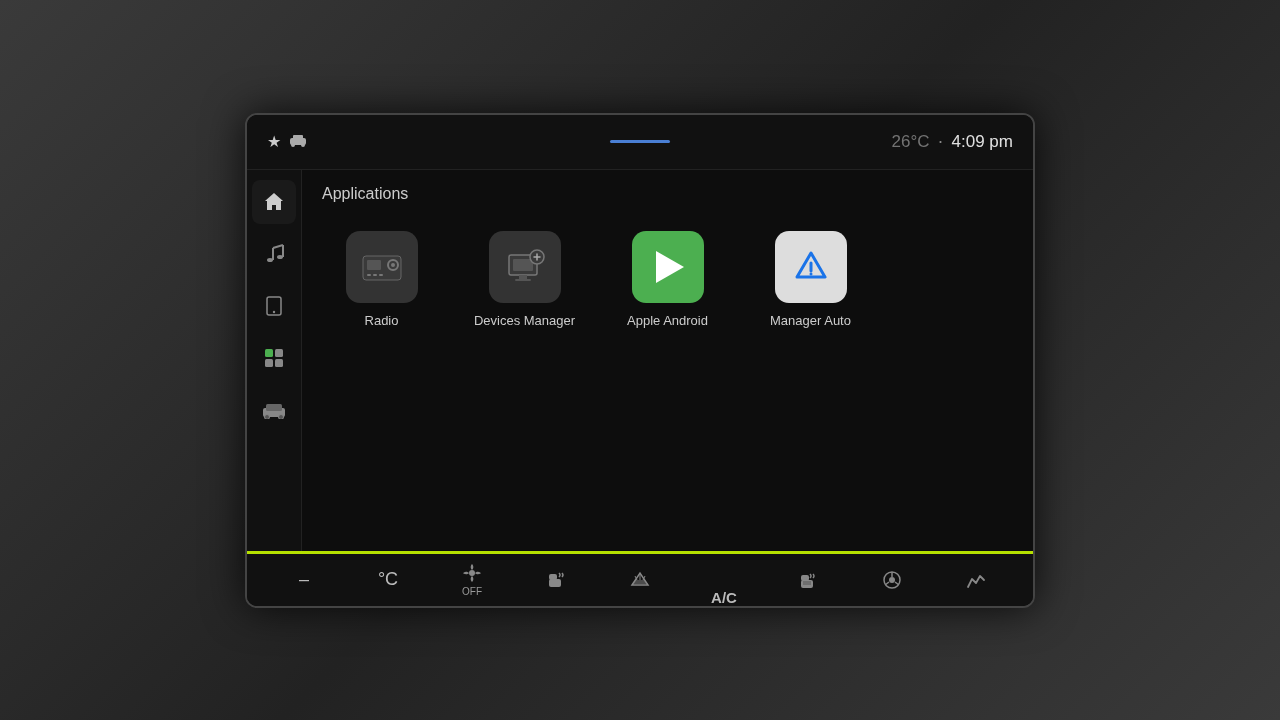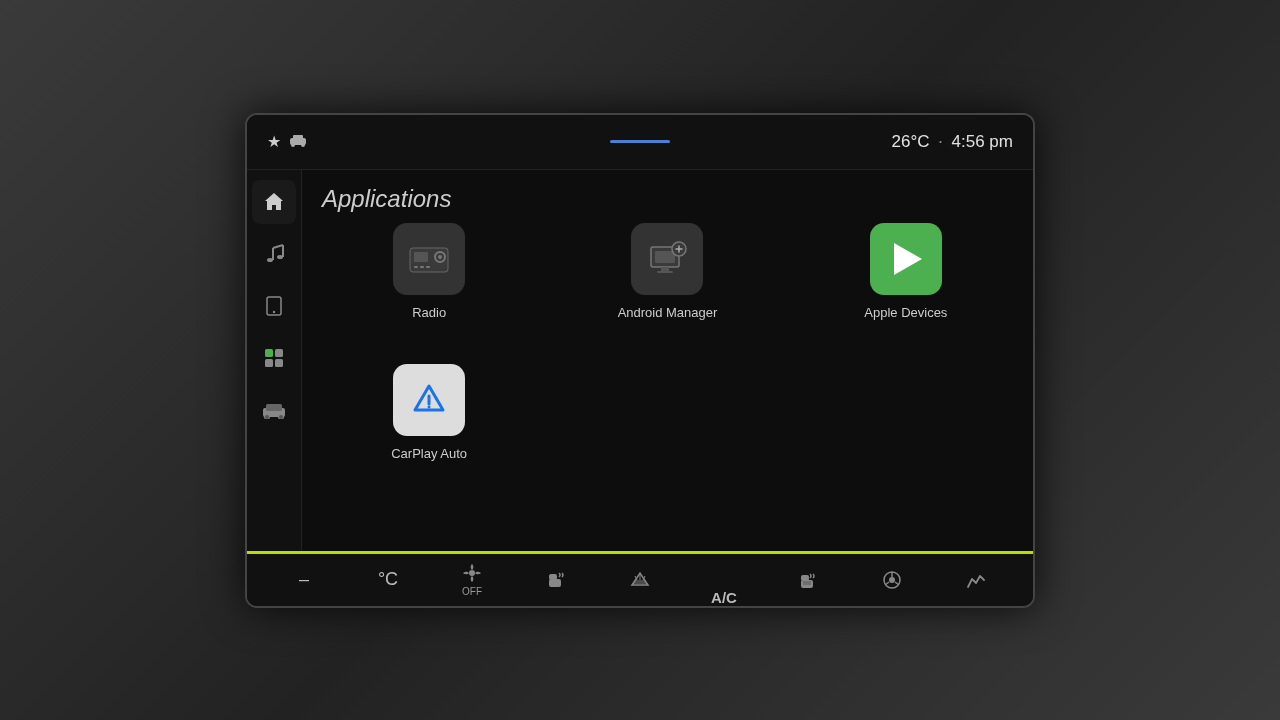--- a/index.html
+++ b/index.html
@@ -78,21 +78,21 @@
     .top-bar-right {
       display: flex;
       align-items: center;
       gap: 8px;
       color: #ddd;
       font-size: 18px;
     }
 
     .temp-text {
       font-size: 17px;
-      color: #e5e5e5;
+      color: #737373;
     }
 
     .dot-sep {
       color: #888;
     }
 
     .time-text {
       font-size: 17px;
       color: #e0e0e0;
     }
@@ -134,28 +134,28 @@
 
     
     .app-area {
       flex: 1;
       background: #0d0d0d;
       padding: 15px 20px;
     }
 
     .app-area-title {
       color: #ccc;
-      font-size: 24px;
+      font-size: 16px;
+      margin-bottom: 18px;
       font-weight: 300;
-      font-style: italic;
     }
 
     .app-grid {
       display: grid;
-      grid-template-columns: repeat(3, 1fr);
+      grid-template-columns: repeat(5, 1fr);
       gap: 24px;
     }
 
     .app-item {
       display: flex;
       flex-direction: column;
       align-items: center;
       justify-content: center;
       cursor: pointer;
       padding: 10px 5px;
@@ -281,21 +281,21 @@
             <circle cx="14" cy="12" r="2" fill="#aaa"></circle>
           </svg>
         </span>
       </div>
       <div class="top-bar-center">
         <div class="progress-line"></div>
       </div>
       <div class="top-bar-right">
         <span class="temp-text">26°C</span>
         <span class="dot-sep">·</span>
-        <span class="time-text">4:56 pm</span>
+        <span class="time-text">4:09 pm</span>
       </div>
     </div>
 
     <div class="main-content">
 
       <div class="sidebar">
         <div class="sidebar-item active">
           <svg width="22" height="22" viewBox="0 0 22 22" fill="none">
             <path d="M11 2L2 10h2v9h5v-5h4v5h5v-9h2L11 2z" fill="#ccc"></path>
           </svg>
@@ -357,39 +357,39 @@
             <div class="app-icon-wrap icon-devices">
               <svg width="40" height="40" viewBox="0 0 40 40" fill="none">
                 <rect x="4" y="8" width="28" height="20" rx="2" fill="#3a3a3a" stroke="#777" stroke-width="1.5"></rect>
                 <rect x="8" y="12" width="20" height="12" rx="1" fill="#555"></rect>
                 <rect x="14" y="28" width="8" height="4" fill="#555"></rect>
                 <rect x="10" y="32" width="16" height="2" rx="1" fill="#555"></rect>
                 <circle cx="32" cy="10" r="7" fill="#3a3a3a" stroke="#777" stroke-width="1.5"></circle>
                 <path d="M29 10h6M32 7v6" stroke="#aaa" stroke-width="1.5" stroke-linecap="round"></path>
               </svg>
             </div>
-            <span class="app-label">Android Manager</span>
+            <span class="app-label">Devices Manager</span>
           </div>
 
           <div class="app-item">
             <div class="app-icon-wrap icon-carplay">
               <div class="play-triangle"></div>
             </div>
-            <span class="app-label">Apple Devices</span>
+            <span class="app-label">Apple Android</span>
           </div>
 
           <div class="app-item">
             <div class="app-icon-wrap icon-android">
               <svg width="36" height="36" viewBox="0 0 36 36" fill="none">
                 <polygon points="18,4 32,28 4,28" fill="none" stroke="#1a73e8" stroke-width="3" stroke-linejoin="round"></polygon>
                 <line x1="18" y1="14" x2="18" y2="22" stroke="#1a73e8" stroke-width="3" stroke-linecap="round"></line>
                 <circle cx="18" cy="25" r="1.5" fill="#1a73e8"></circle>
               </svg>
             </div>
-            <span class="app-label">CarPlay Auto</span>
+            <span class="app-label">Manager Auto</span>
           </div>
 
 
 
 
 
         </div>
       </div>
     </div>
 

